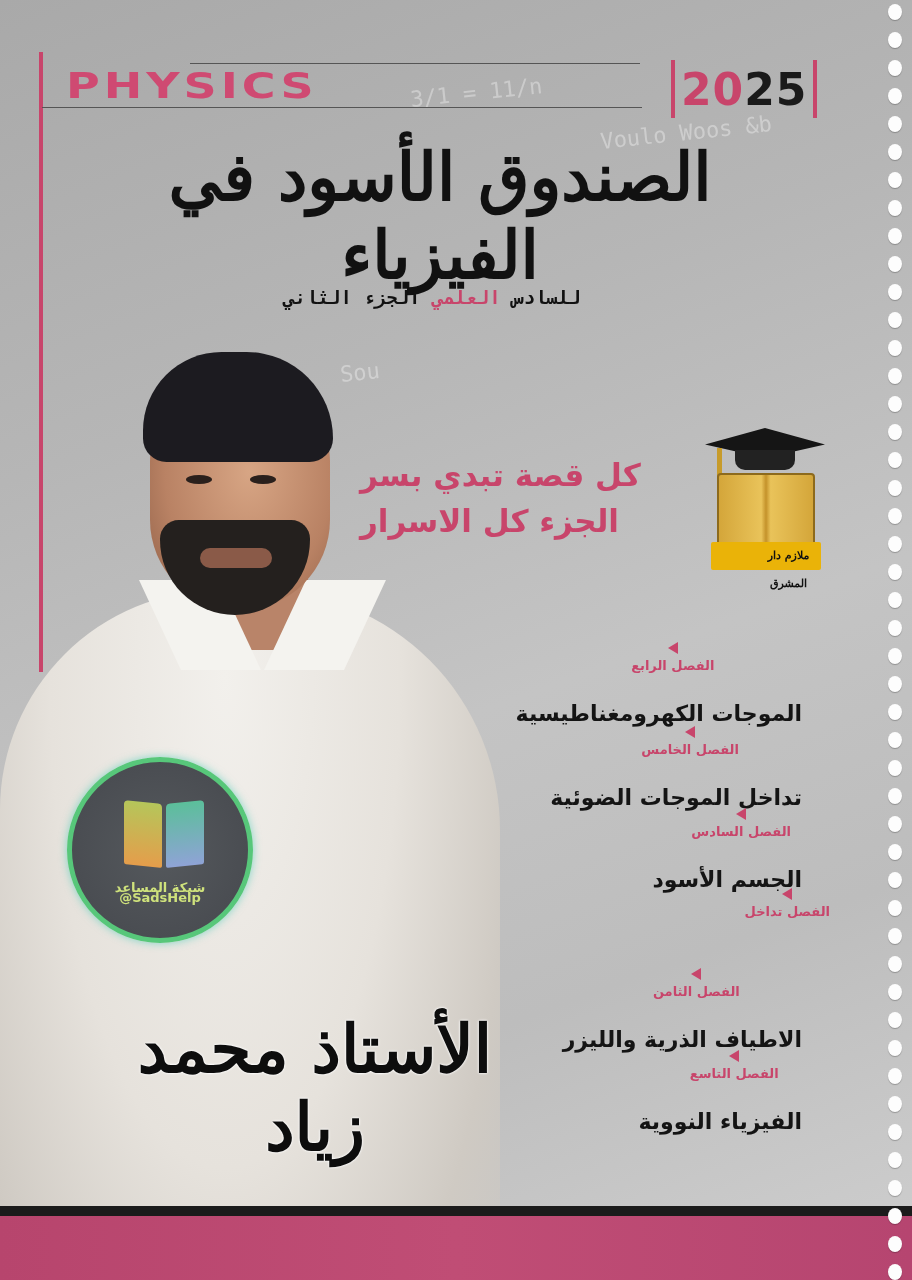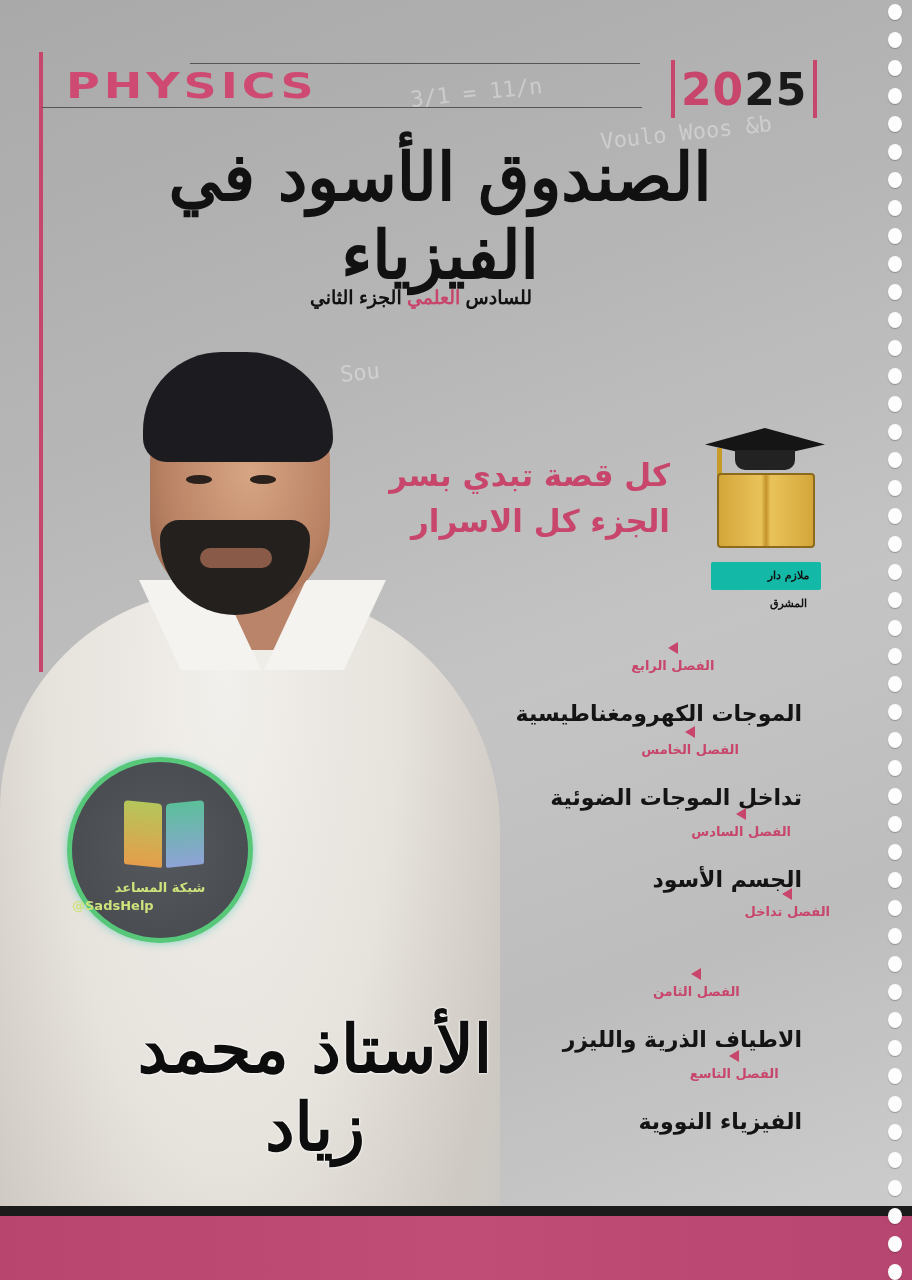--- a/index.html
+++ b/index.html
@@ -21,60 +21,60 @@
   .header-rule { position: absolute; top: 63px; left: 190px; width: 450px; height: 1px; background: #555; }
   .header-rule-2 { position: absolute; top: 107px; left: 42px; width: 600px; height: 1px; background: #555; }
   .physics { position: absolute; left: 66px; top: 64px; font-family: "DejaVu Sans", sans-serif; font-weight: bold; font-size: 46px; letter-spacing: 4px; color: #cf4a72; transform: scaleY(0.78); transform-origin: top left; }
   .year { position: absolute; left: 665px; top: 60px; display: flex; align-items: center; font-family: "DejaVu Sans", sans-serif; font-weight: bold; font-size: 44px; letter-spacing: 1px; }
   .year .bar { width: 4px; height: 58px; background: #c8456b; margin: 0 6px; }
   .year .y-red { color: #c8456b; }
   .year .y-black { color: #1a1a1a; }
 
   
   .title { position: absolute; left: 100px; top: 138px; width: 680px; text-align: center; direction: rtl; font-family: "DejaVu Serif", serif; font-weight: bold; font-size: 66px; color: #111; letter-spacing: 1px; }
-  .subtitle { position: absolute; left: 251px; top: 286px; width: 340px; text-align: center; direction: rtl; font-family: Liberation Sans, sans-serif; font-weight: bold; font-size: 19px; color: #111; }
+  .subtitle { position: absolute; left: 262px; top: 286px; width: 340px; text-align: center; direction: rtl; font-family: Liberation Mono, monospace; font-weight: bold; font-size: 19px; color: #111; }
   .subtitle .accent { color: #c8456b; }
   .shirt { position: absolute; left: 0; top: 590px; width: 500px; height: 860px; background: radial-gradient(ellipse at 45% 10%, #f2f0ec 0%, #e6e2dc 45%, #cfcac3 75%, rgba(200,195,190,0) 100%); border-radius: 220px 240px 0 0; }
   .neck { position: absolute; left: 200px; top: 560px; width: 110px; height: 90px; background: #b98469; border-radius: 30px; }
   .head { position: absolute; left: 150px; top: 380px; width: 180px; height: 230px; background: radial-gradient(ellipse at 55% 40%, #d7a584 0%, #b98264 60%, #8c5c44 100%); border-radius: 90px 90px 100px 100px; }
   .hair { position: absolute; left: 143px; top: 352px; width: 190px; height: 110px; background: #1c1b20; border-radius: 100px 110px 30px 30px; }
   .beard { position: absolute; left: 160px; top: 520px; width: 150px; height: 95px; background: #24201e; border-radius: 20px 20px 80px 80px; }
   .mouth-area { position: absolute; left: 200px; top: 548px; width: 72px; height: 20px; background: #8a5a48; border-radius: 10px; }
   .eye { position: absolute; width: 26px; height: 9px; background: #2a201c; border-radius: 50%; top: 475px; }
   .eye.l { left: 186px; } .eye.r { left: 250px; }
   .collar { position: absolute; top: 580px; width: 80px; height: 90px; background: #f4f3ef; }
   .collar.l { left: 160px; transform: skewX(25deg); }
   .collar.r { left: 285px; transform: skewX(-25deg); }
 
   
-  .slogan { position: absolute; left: 360px; top: 452px; width: 310px; text-align: right; direction: rtl; font-family: "DejaVu Sans", sans-serif; font-weight: bold; font-size: 31px; line-height: 46px; color: #c8456b; }
+  .slogan { position: absolute; left: 360px; top: 452px; width: 310px; text-align: left; direction: rtl; font-family: "DejaVu Sans", sans-serif; font-weight: bold; font-size: 31px; line-height: 46px; color: #c8456b; }
 
   
   .logo { position: absolute; left: 705px; top: 418px; width: 120px; height: 170px; }
   .cap-top { position: absolute; left: 0; top: 10px; width: 120px; height: 30px; background: #151515; clip-path: polygon(50% 0, 100% 55%, 50% 100%, 0 55%); }
   .cap-base { position: absolute; left: 30px; top: 32px; width: 60px; height: 20px; background: #222; border-radius: 0 0 10px 10px; }
   .tassel { position: absolute; left: 12px; top: 30px; width: 5px; height: 40px; background: #c79b2a; }
   .book { position: absolute; left: 12px; top: 55px; width: 98px; height: 75px; background: linear-gradient(90deg, #d4a63a, #e9c35a 45%, #c4922a 50%, #e9c35a 55%, #d4a63a); border-radius: 4px; border: 2px solid #8d6a1c; }
-  .logo-text { position: absolute; left: 6px; top: 144px; width: 110px; height: 28px; background: #14b8a6; direction: rtl; text-align: center; font-family: "DejaVu Serif", serif; font-size: 11px; line-height: 28px; color: #111; font-weight: bold; border-radius: 2px; padding-left: 45px; }
+  .logo-text { position: absolute; left: 6px; top: 124px; width: 110px; height: 28px; background: #eab308; direction: rtl; text-align: center; font-family: "DejaVu Serif", serif; font-size: 11px; line-height: 28px; color: #111; font-weight: bold; border-radius: 2px; padding-left: 45px; }
 
   
   .chapters { position: absolute; left: 430px; top: 642px; width: 400px; direction: rtl; }
   .chapter { position: absolute; right: 0; }
   .ch-label { display: flex; align-items: center; gap: 4px; font-family: "DejaVu Sans", sans-serif; font-weight: bold; font-size: 13px; color: #c8456b; flex-direction: column; }
   .ch-label .tri { width: 0; height: 0; border-top: 6px solid transparent; border-bottom: 6px solid transparent; border-right: 10px solid #c8456b; }
   .ch-title { font-family: "DejaVu Sans", sans-serif; font-weight: bold; font-size: 22px; color: #141414; white-space: nowrap; margin-top: 28px; margin-right: 28px; }
 
   
   .wm { position: absolute; left: 67px; top: 757px; width: 186px; height: 186px; border-radius: 50%; background: radial-gradient(circle, #55595d 0%, #4a4d52 70%, #3f4246 100%); border: 5px solid #57c77a; box-shadow: 0 0 8px rgba(60,200,180,0.6); }
   .wm-book { position: absolute; left: 52px; top: 40px; width: 80px; height: 70px; }
   .wm-page { position: absolute; top: 0; width: 38px; height: 64px; border-radius: 4px 4px 2px 2px; }
   .wm-page.l { left: 0; background: linear-gradient(180deg, #b5c65a, #e59d4b); transform: skewY(6deg); }
   .wm-page.r { left: 42px; background: linear-gradient(180deg, #5bbf9a, #8fa3d6); transform: skewY(-6deg); }
   .wm-ar { position: absolute; left: 0; top: 118px; width: 176px; text-align: center; direction: rtl; font-size: 13px; color: #cfe27c; font-weight: bold; }
-  .wm-handle { position: absolute; left: 0; top: 136px; width: 176px; font-size: 13px; color: #cfe27c; font-weight: bold; }
+  .wm-handle { position: absolute; left: 0; top: 128px; width: 176px; text-align: center; font-size: 13px; color: #cfe27c; font-weight: bold; }
 
   
   .signature { position: absolute; left: 100px; top: 1010px; width: 430px; text-align: center; direction: rtl; font-family: "DejaVu Serif", serif; font-weight: bold; font-size: 66px; color: #0d0d0d; text-shadow: 0 0 2px #fff, 0 0 3px #fff; }
 
   
   .black-band { position: absolute; left: 0; top: 1206px; width: 912px; height: 10px; background: #1b1b1b; }
   .pink-band { position: absolute; left: 0; top: 1216px; width: 912px; height: 64px; background: linear-gradient(90deg, #b7456d, #c04d75 50%, #b64570); }
 
   
   .holes { position: absolute; right: 4px; top: 0; width: 20px; height: 1280px; }

